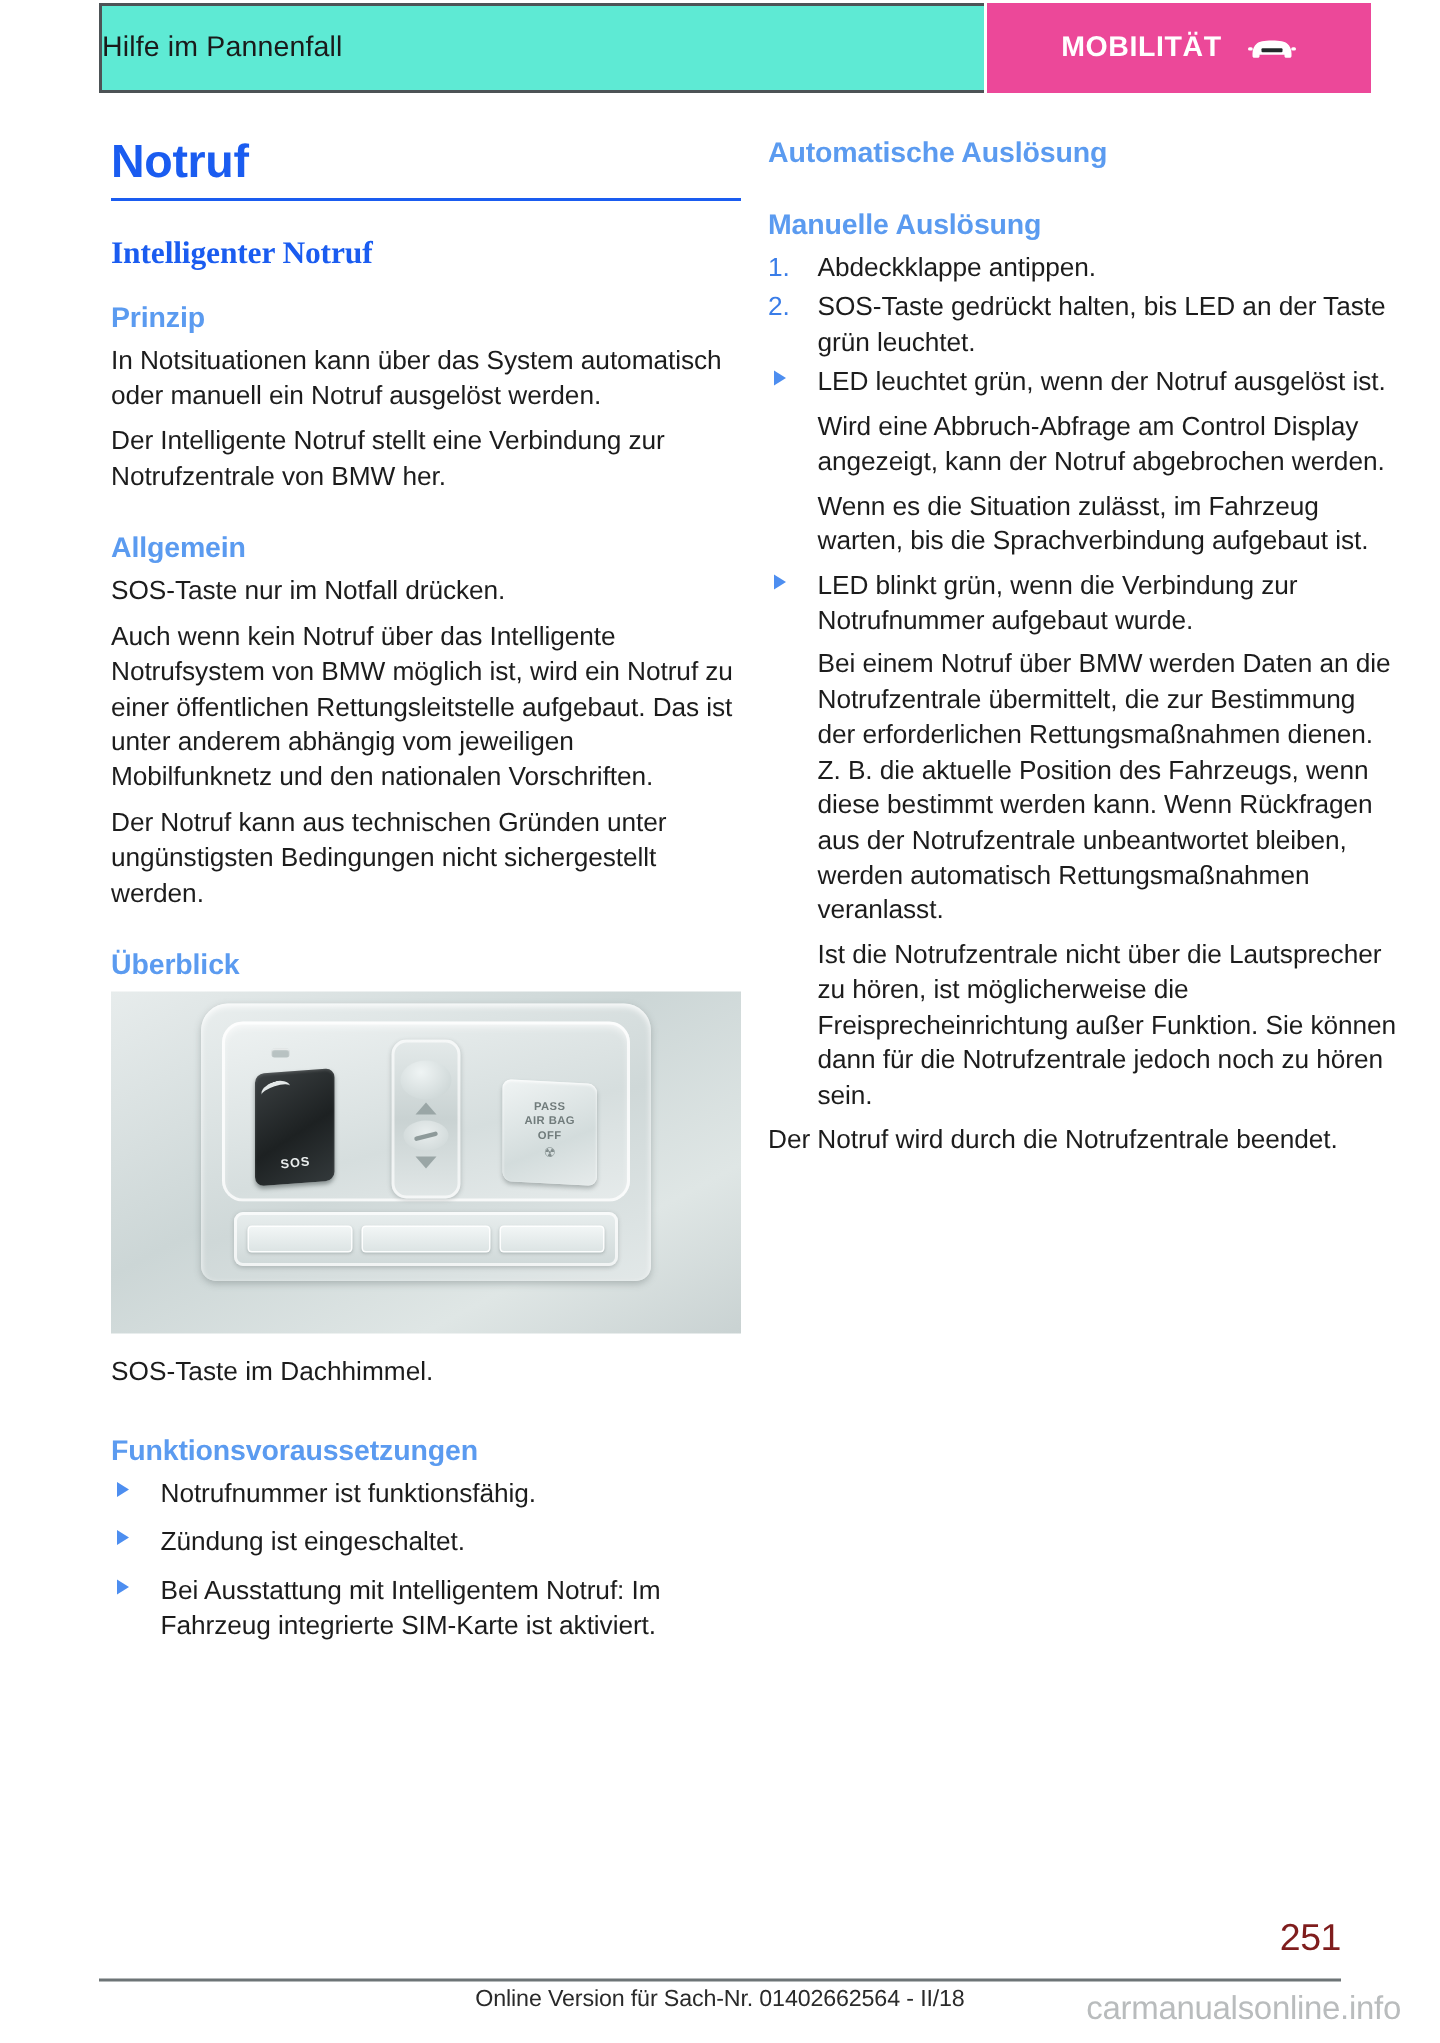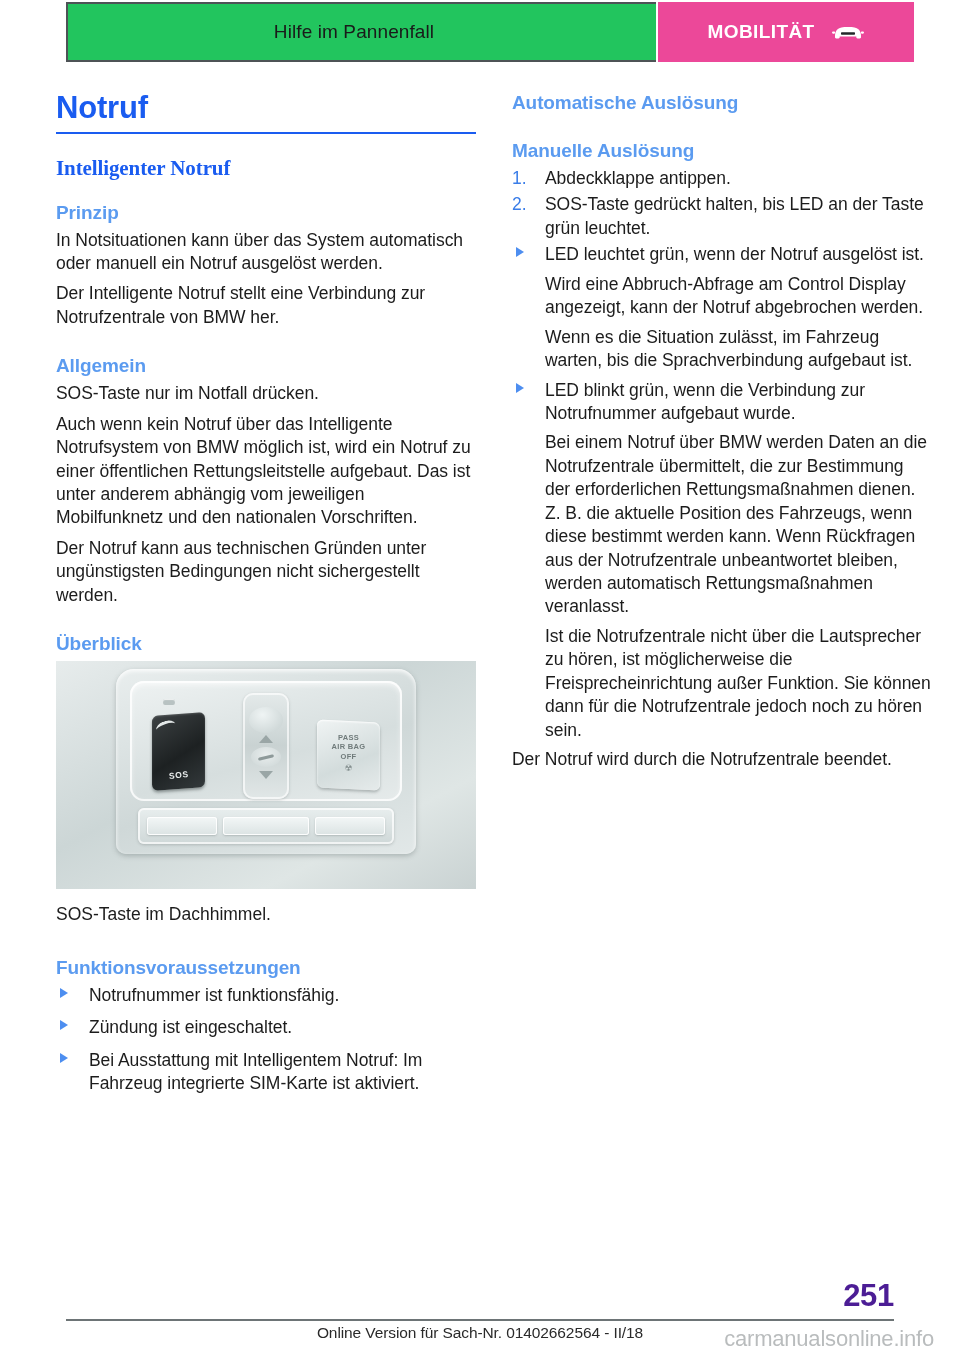--- a/index.html
+++ b/index.html
@@ -8,43 +8,43 @@
     background:#ffffff;
     font-family:"Liberation Sans", sans-serif;
     -webkit-font-smoothing:antialiased;
   }
   .page { position:relative; width:960px; height:1362px; overflow:hidden; }
 
   
   .header { position:absolute; left:0; top:0; width:960px; height:66px; }
   .header-box {
     position:absolute; left:66px; top:2px; width:590px; height:60px;
-    border:2px solid #4d5356; border-right:none; background:#22c55e;
-    display:flex; align-items:center; justify-content:center;
+    border:2px solid #4d5356; border-right:none; background:#5eead4;
+    display:flex; align-items:center; justify-content:flex-start;
     padding-right:16px;
   }
   .header-box .crumb {
     font-size:19px; color:#1a1a1a; letter-spacing:0.1px;
   }
   .header-tab {
     position:absolute; left:658px; top:2px; width:256px; height:60px;
     background:#ec4899; display:flex; align-items:center;
     justify-content:center; gap:16px;
   }
   .header-tab .tab-label {
     font-size:19px; font-weight:bold; color:#ffffff; letter-spacing:0.4px;
   }
   .car-icon { width:34px; height:20px; display:block; }
 
   
   .cols { position:absolute; left:0; top:92px; width:960px; }
   .col {
     position:absolute; top:0; width:420px;
   }
-  .col-left  { left:56px; }
+  .col-left  { left:74px; }
   .col-right { left:512px; }
 
   
   h1.title {
     font-size:31px; font-weight:bold; color:#1a5cf0;
     letter-spacing:-0.2px; line-height:1.05; margin-bottom:7px;
   }
   .title-rule {
     height:2px; background:#1a5cf0; width:100%; margin-bottom:22px;
   }
@@ -185,21 +185,21 @@
     flex:1; height:18px; border-radius:3px;
     background:linear-gradient(180deg,#f3f7f7,#dbe3e3);
     box-shadow:inset 0 0 0 1px rgba(255,255,255,.9), 0 1px 2px rgba(110,120,120,.35);
   }
   .lamp.mid { flex:1.25; }
 
   
   .footer { position:absolute; left:0; bottom:0; width:960px; height:96px; }
   .page-num {
     position:absolute; right:66px; top:12px;
-    font-size:31px; font-weight:bold; color:#4c1d95; letter-spacing:-0.3px;
+    font-size:25px; font-weight:normal; color:#7f1d1d; letter-spacing:-0.3px;
   }
   .footer-rule {
     position:absolute; left:66px; top:53px; width:828px; height:2px; background:#6d7476;
   }
   .footer-note {
     position:absolute; left:0; top:58px; width:960px; text-align:center;
     font-size:15.5px; color:#2a2a2a; letter-spacing:-0.1px;
   }
   .watermark {
     position:absolute; right:26px; top:60px;

